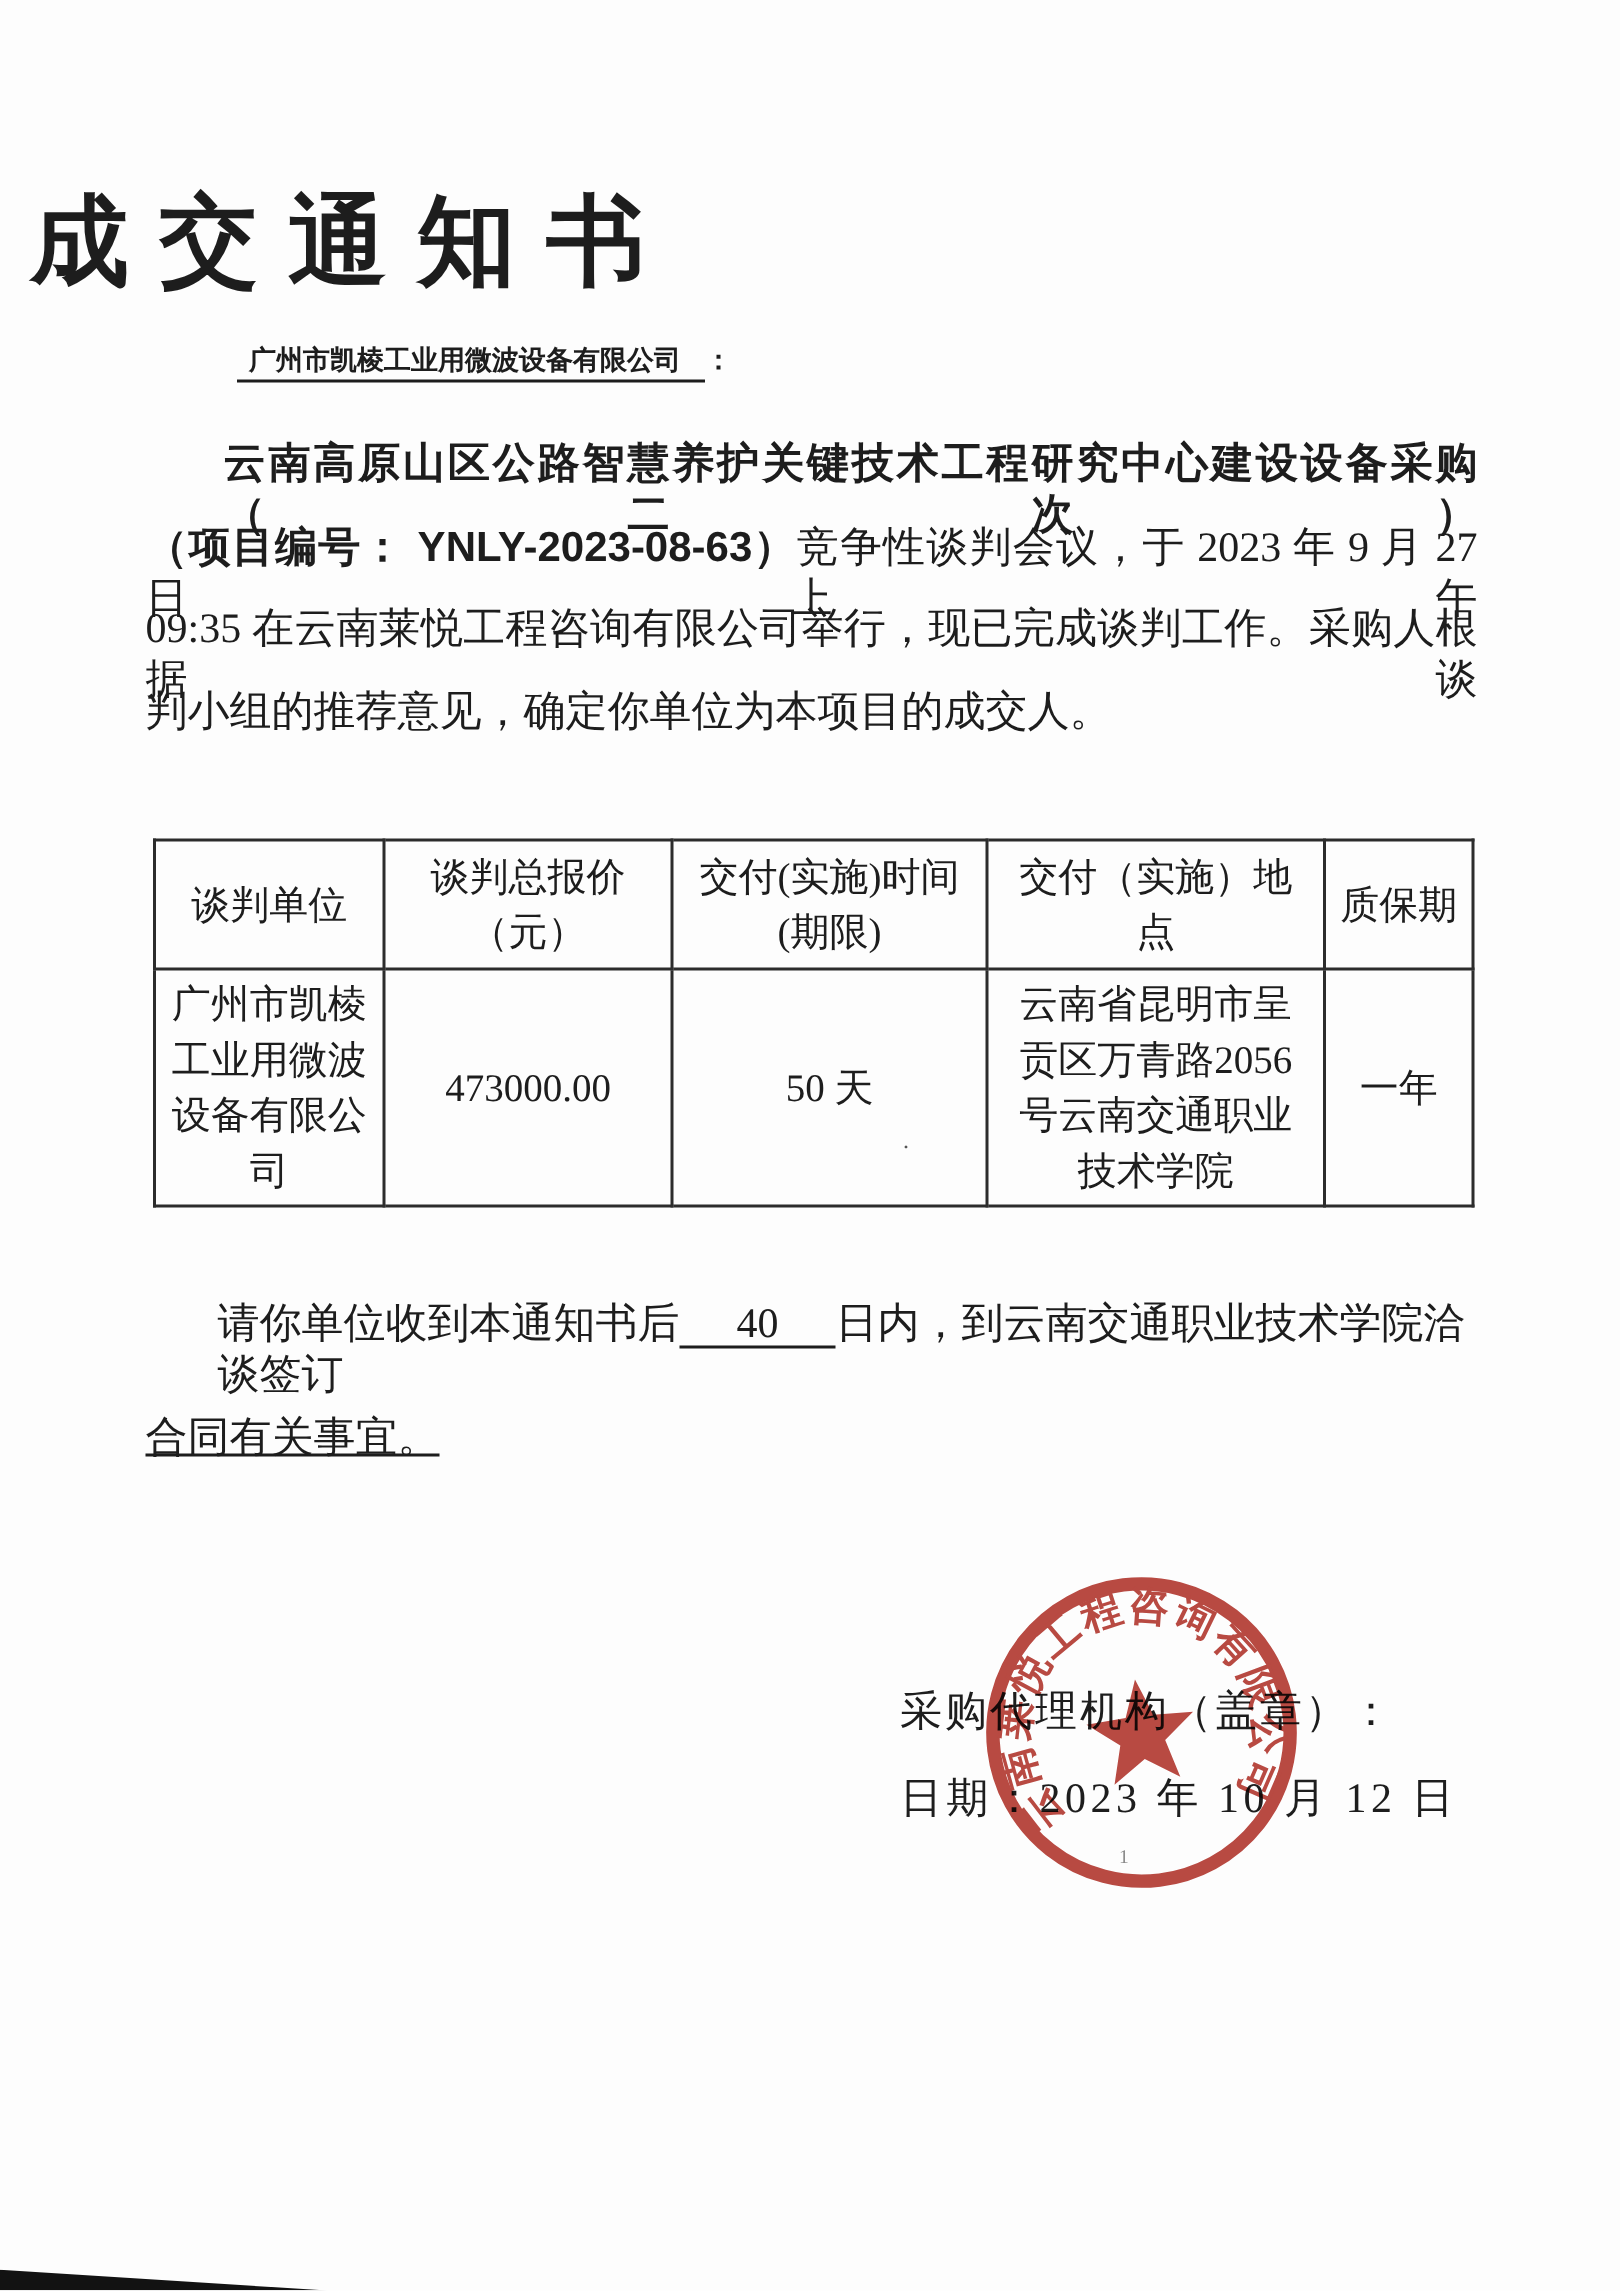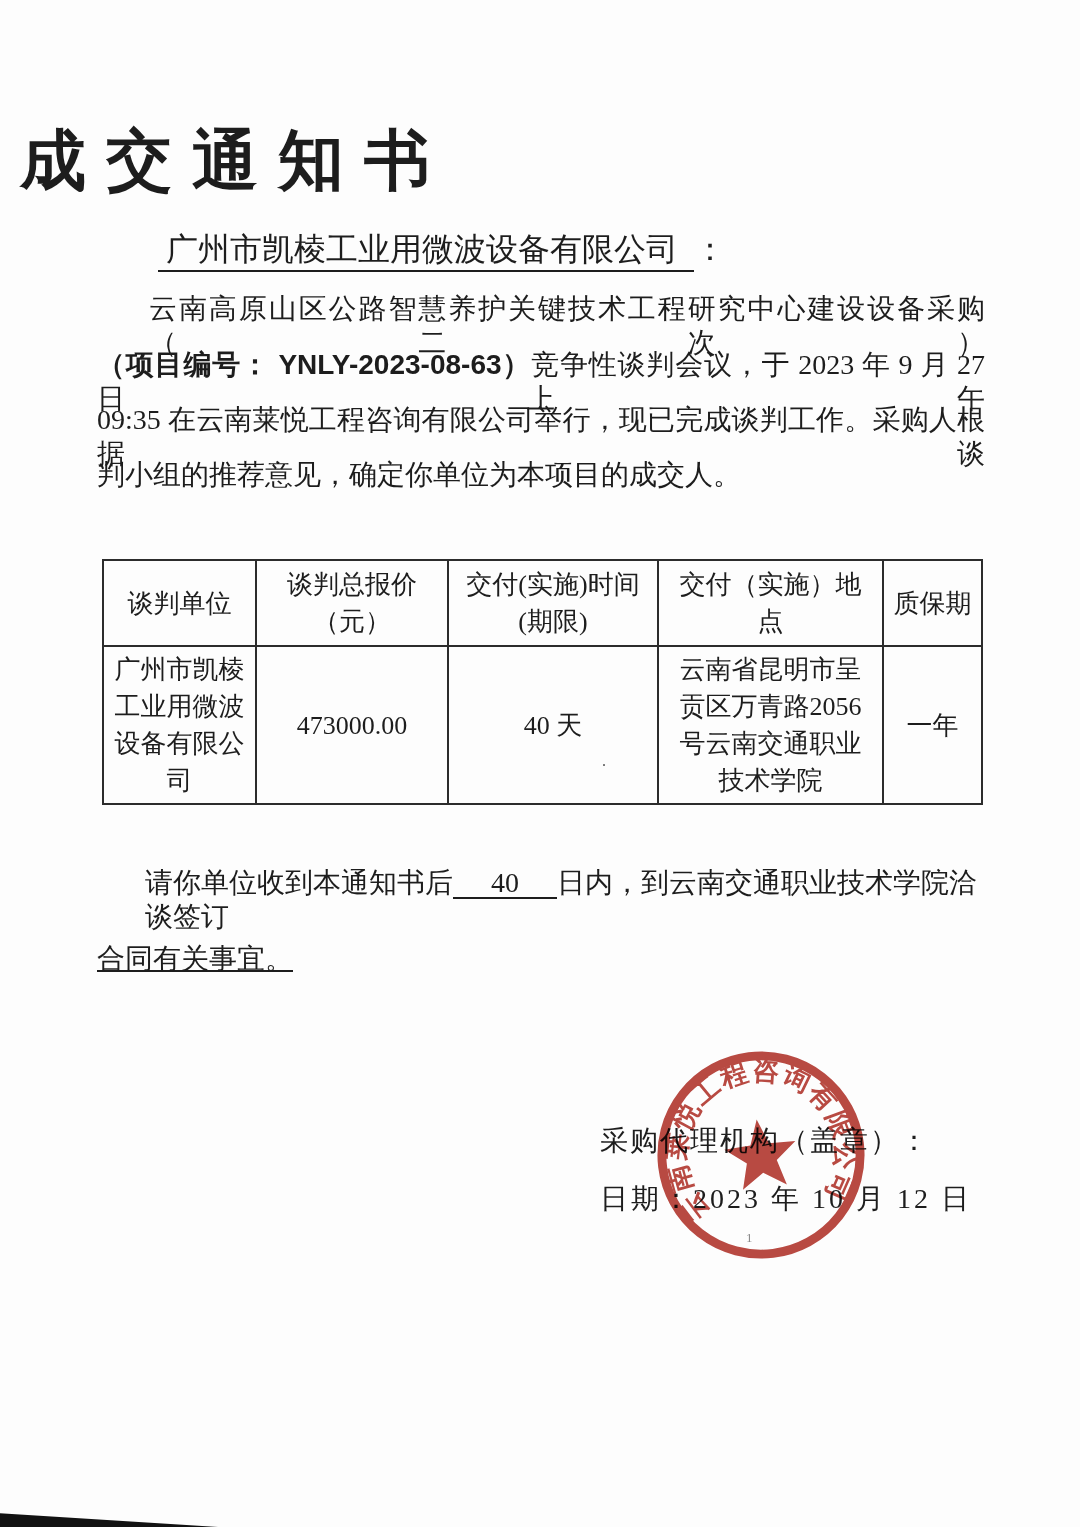--- a/index.html
+++ b/index.html
@@ -17,33 +17,33 @@
     font-family:var(--serif);
   }
   .title{
     position:absolute;top:116px;left:0;width:100%;
     font-size:66px;font-weight:900;
     letter-spacing:20px;text-indent:20px;
     font-family:var(--serif);
   }
   .salutation{
     position:absolute;top:228px;left:158px;
-    font-size:32px;font-weight:normal;font-family:var(--sans);
+    font-size:18px;font-weight:bold;font-family:var(--sans);
     white-space:nowrap;
   }
   .salutation .uline{
     border-bottom:2px solid var(--ink);
     padding:0 16px 3px 8px;
   }
   .bodyline{
     position:absolute;left:97px;width:888px;
     font-size:28px;line-height:34px;white-space:nowrap;
   }
   .just{white-space:normal;text-align:justify;text-align-last:justify;}
-  #bl1{top:292px;padding-left:52px;font-weight:normal;font-family:var(--sans);}
+  #bl1{top:292px;padding-left:52px;font-weight:bold;font-family:var(--sans);}
   #bl2{top:348px;}
   #bl3{top:403px;}
   #bl4{top:458px;}
   .boldseg{font-weight:bold;font-family:var(--sans);margin-top:24px;}
   table.award{
     position:absolute;top:559px;left:102px;width:879px;
     border-collapse:collapse;table-layout:fixed;
     font-size:26px;text-align:center;padding-left:36px;
   }
   table.award th,table.award td{
@@ -115,21 +115,21 @@
       <th>谈判总报价（元）</th>
       <th>交付(实施)时间(期限)</th>
       <th>交付（实施）地点</th>
       <th>质保期</th>
     </tr>
   </thead>
   <tbody>
     <tr class="drow">
       <td>广州市凯棱工业用微波设备有限公司</td>
       <td>473000.00</td>
-      <td>40 天</td>
+      <td>50 天</td>
       <td>云南省昆明市呈贡区万青路2056号云南交通职业技术学院</td>
       <td>一年</td>
     </tr>
   </tbody>
 </table>
 
 <div class="cell-dot">.</div>
 
 <div class="closeline" id="cl1"><span>请你单位收到本通知书后</span><span class="days-underline">40</span><span>日内，到云南交通职业技术学院洽谈签订</span></div>
 

